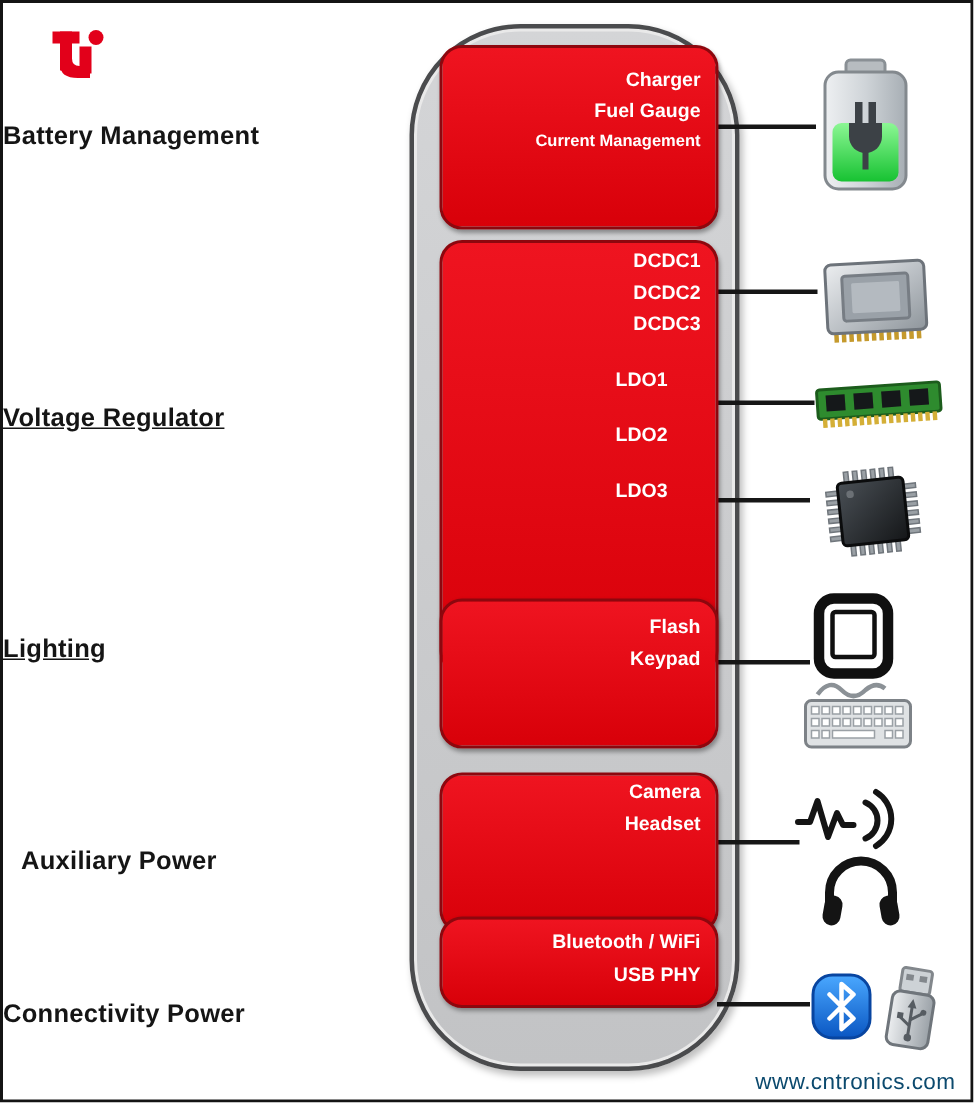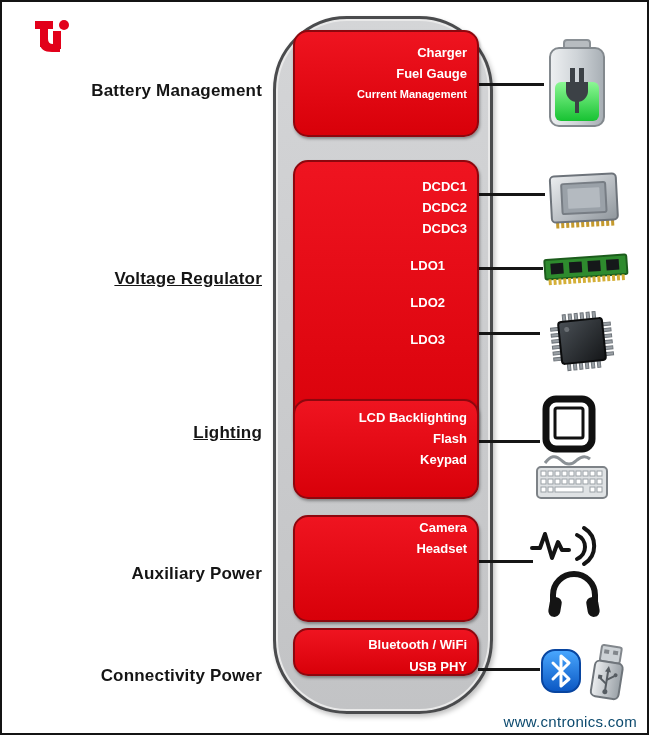--- a/index.html
+++ b/index.html
@@ -21,33 +21,33 @@
   .block {
     position: absolute; left: 291px; width: 186px;
     background: linear-gradient(180deg, #ef1420, #d80009);
     border: 2px solid #8d070e; border-radius: 15px;
     color: #fff; font-weight: bold; text-align: right;
     padding: 0 10px; box-shadow: 1px 2px 3px rgba(0,0,0,.35);
   }
   .block .bline { font-size: 13px; line-height: 21px; white-space: nowrap; }
   .block .bline.small { font-size: 11px; line-height: 20px; }
   .block .bline.indent { padding-right: 22px; margin-top: 16px; }
-  .b0 { top: 28px;  height: 107px; padding-top: 10px; }
-  .b1 { top: 158px; height: 289px; padding-top: 14px; }
+  .b0 { top: 28px;  height: 123px; padding-top: 10px; }
+  .b1 { top: 158px; height: 289px; padding-top: 1px; }
   .b2 { top: 397px; height: 100px; padding-top: 6px; }
   .b3 { top: 513px; height: 107px; }
-  .b4 { top: 626px; height: 48px;  padding-top: 4px; }
+  .b4 { top: 609px; height: 61px;  padding-top: 4px; }
   .b4 .bline { line-height: 22px; }
   
   .glabel {
-    position: absolute; left: 0; width: 260px; text-align: right;
+    position: absolute; left: 0; width: 260px; text-align: left;
     font-size: 17px; font-weight: bold; color: #151515; letter-spacing: .2px;
     white-space: nowrap;
   }
-  .g0 { top: 79px; } .g1 { top: 267px; text-decoration: underline; } .g2 { top: 421px; text-decoration: underline; } .g3 { top: 562px; } .g4 { top: 664px; }
+  .g0 { top: 79px; } .g1 { top: 267px; text-decoration: underline; } .g2 { top: 421px; text-decoration: underline; } .g3 { top: 562px; margin-left: 12px; } .g4 { top: 664px; }
   
   .conn { position: absolute; height: 3px; background: #161616; }
   .c1  { left: 476px; top: 81px;  width: 66px; }
   .c2a { left: 476px; top: 191px; width: 67px; }
   .c2b { left: 476px; top: 265px; width: 65px; }
   .c2c { left: 476px; top: 330px; width: 62px; }
   .c3  { left: 476px; top: 438px; width: 62px; }
   .c4  { left: 476px; top: 558px; width: 55px; }
   .c5  { left: 476px; top: 666px; width: 62px; }
   
@@ -111,21 +111,20 @@
   <div class="block b1">
     <div class="bline">DCDC1</div>
     <div class="bline">DCDC2</div>
     <div class="bline">DCDC3</div>
     <div class="bline indent">LDO1</div>
     <div class="bline indent">LDO2</div>
     <div class="bline indent">LDO3</div>
   </div>
 
   <div class="block b2">
-    <div class="bline">LCD Backlighting</div>
     <div class="bline">Flash</div>
     <div class="bline">Keypad</div>
   </div>
 
   <div class="block b3">
     <div class="bline">Camera</div>
     <div class="bline">Headset</div>
   </div>
 
   <div class="block b4">

